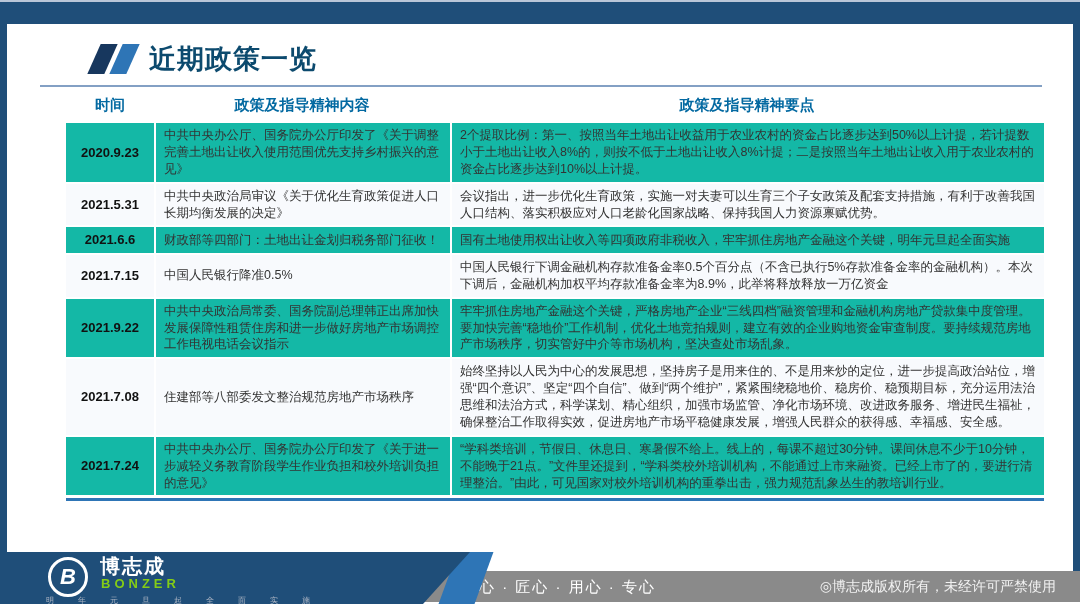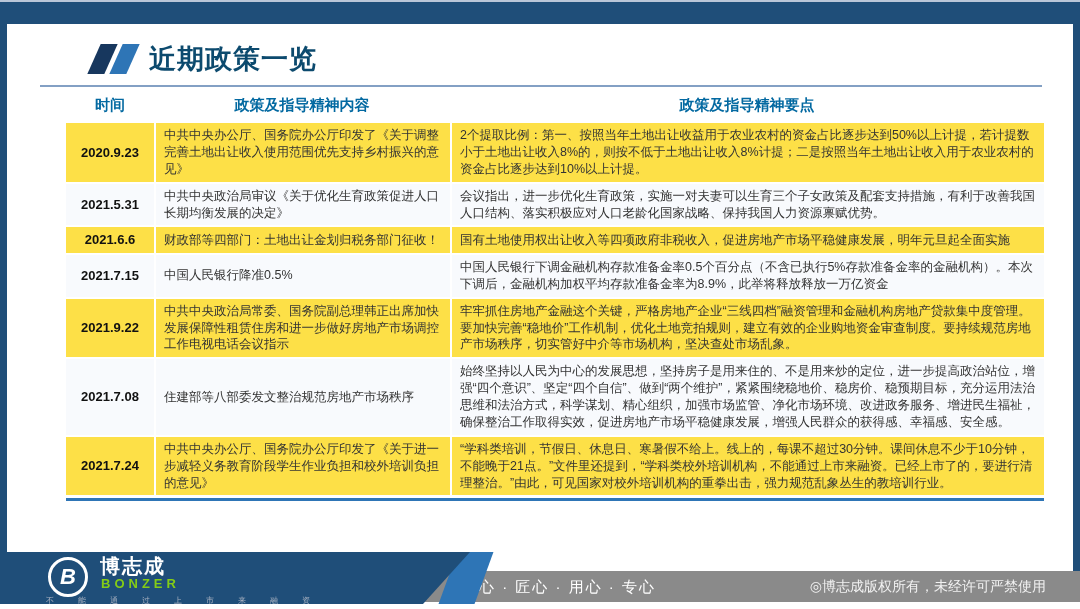--- a/index.html
+++ b/index.html
@@ -19,31 +19,31 @@
   .logo-mark .s2{background:#2E75B6;}
   h1.page-title{margin:0;font-size:27px;font-weight:bold;color:#0c4a6e;letter-spacing:1px;}
   .divider{position:absolute;top:85px;left:40px;width:1002px;height:2px;background:#83A0C4;}
 
   
   .table-wrap{position:absolute;top:92px;left:66px;width:978px;}
   table.policy{border-collapse:separate;border-spacing:0 2px;width:100%;table-layout:fixed;}
   th{font-size:15px;font-weight:bold;color:#0369a1;padding:2px 0 6px 0;text-align:center;}
   col.c-date{width:88px;} col.c-content{width:296px;} col.c-points{width:594px;}
   td{vertical-align:middle;padding:4px 8px;line-height:1.35;font-size:12.5px;color:#333;}
-  tr.blue td{background:#fde047;margin-top:15px;}
+  tr.blue td{background:#14b8a6;margin-top:15px;}
   tr.white td{background:#F8FAFD;}
   td + td{border-left:2px solid #ffffff;}
   td.date{text-align:center;font-weight:bold;color:#111;font-size:13px;white-space:nowrap;padding:4px 8px;}
   .bottom-line{height:3px;background:#2E75B6;margin-top:1px;}
 
   
   .gray-bar{position:absolute;left:340px;right:0;top:571px;height:31px;background:#8a8a8a;}
   .motto{position:absolute;left:122px;top:50%;transform:translateY(-50%);
          color:#fff;font-size:15px;letter-spacing:2px;white-space:nowrap;}
-  .copyright{position:absolute;right:34px;top:50%;transform:translateY(-50%);
+  .copyright{position:absolute;right:24px;top:50%;transform:translateY(-50%);
          color:#f2f2f2;font-size:14px;white-space:nowrap;}
   .banner-accent{position:absolute;left:448px;top:552px;width:36px;height:52px;
          background:#2E75B6;transform:skewX(-20deg);}
   .banner{position:absolute;left:0;top:552px;width:470px;height:52px;background:#1F4E79;
          clip-path:polygon(0 0,100% 0,90% 100%,0 100%);}
   .logo-circle{position:absolute;left:48px;top:5px;width:34px;height:34px;border:3px solid #fff;
          border-radius:50%;color:#fff;font-weight:bold;font-size:22px;line-height:34px;
          text-align:center;font-style:italic;}
   .logo-cn{position:absolute;left:100px;top:1px;color:#fff;font-size:20px;font-weight:bold;letter-spacing:2px;}
   .logo-en{position:absolute;left:101px;top:24px;color:#84cc16;font-size:13px;font-weight:bold;letter-spacing:4px;}
@@ -88,21 +88,21 @@
           <td class="points">2个提取比例：第一、按照当年土地出让收益用于农业农村的资金占比逐步达到50%以上计提，若计提数小于土地出让收入8%的，则按不低于土地出让收入8%计提；二是按照当年土地出让收入用于农业农村的资金占比逐步达到10%以上计提。</td>
         </tr>
         <tr class="white">
           <td class="date">2021.5.31</td>
           <td class="content">中共中央政治局审议《关于优化生育政策促进人口长期均衡发展的决定》</td>
           <td class="points">会议指出，进一步优化生育政策，实施一对夫妻可以生育三个子女政策及配套支持措施，有利于改善我国人口结构、落实积极应对人口老龄化国家战略、保持我国人力资源禀赋优势。</td>
         </tr>
         <tr class="blue">
           <td class="date">2021.6.6</td>
           <td class="content">财政部等四部门：土地出让金划归税务部门征收！</td>
-          <td class="points">国有土地使用权出让收入等四项政府非税收入，促进房地产市场平稳健康发展，明年元旦起全面实施</td>
+          <td class="points">国有土地使用权出让收入等四项政府非税收入，牢牢抓住房地产金融这个关键，明年元旦起全面实施</td>
         </tr>
         <tr class="white">
           <td class="date">2021.7.15</td>
           <td class="content">中国人民银行降准0.5%</td>
           <td class="points">中国人民银行下调金融机构存款准备金率0.5个百分点（不含已执行5%存款准备金率的金融机构）。本次下调后，金融机构加权平均存款准备金率为8.9%，此举将释放释放一万亿资金</td>
         </tr>
         <tr class="blue">
           <td class="date">2021.9.22</td>
           <td class="content">中共中央政治局常委、国务院副总理韩正出席加快发展保障性租赁住房和进一步做好房地产市场调控工作电视电话会议指示</td>
           <td class="points">牢牢抓住房地产金融这个关键，严格房地产企业“三线四档”融资管理和金融机构房地产贷款集中度管理。要加快完善“稳地价”工作机制，优化土地竞拍规则，建立有效的企业购地资金审查制度。要持续规范房地产市场秩序，切实管好中介等市场机构，坚决查处市场乱象。</td>
@@ -124,15 +124,15 @@
 
   <div class="gray-bar">
     <span class="motto">诚心 · 匠心 · 用心 · 专心</span>
     <span class="copyright">◎博志成版权所有，未经许可严禁使用</span>
   </div>
   <div class="banner-accent"></div>
   <div class="banner">
     <div class="logo-circle">B</div>
     <div class="logo-cn">博志成</div>
     <div class="logo-en">BONZER</div>
-    <div class="tagline">不能通过上市来融资</div>
+    <div class="tagline">明年元旦起全面实施</div>
   </div>
 </div>
 
 </body></html>

